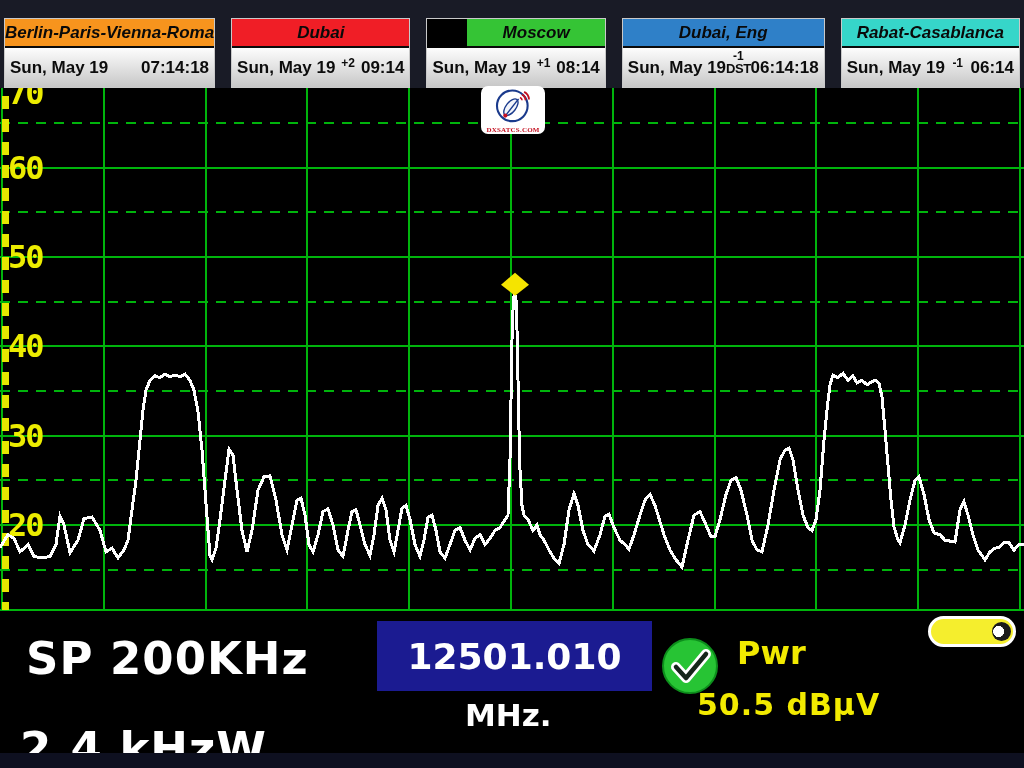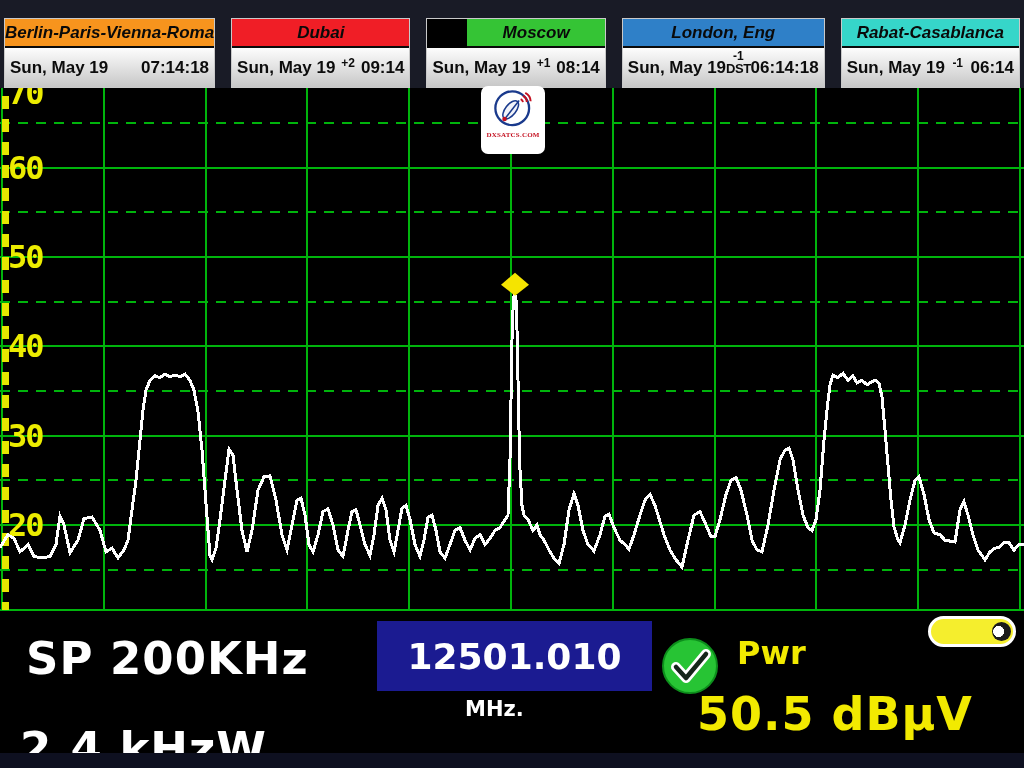--- a/index.html
+++ b/index.html
@@ -17,35 +17,35 @@
               border-bottom:2px solid #0a0a0a;white-space:nowrap;overflow:hidden;}
   .clock-time{flex:1;display:flex;align-items:center;justify-content:space-between;
               padding:0 5px;background:linear-gradient(#fdfdfd,#c7c7c7);
               font-weight:bold;font-size:17px;color:#0c0c0c;white-space:nowrap;}
   .offset{display:flex;flex-direction:column;align-items:center;line-height:1;transform:translateY(-5px);}
   .off-top{font-size:12px;font-weight:bold;}
   .off-label{font-size:13px;font-weight:bold;letter-spacing:-.5px;}
   
   #chart-wrap{position:absolute;left:0;top:88px;width:1024px;height:524px;background:#000;}
   
-  .logo{position:absolute;left:481px;top:86px;width:64px;height:68px;background:#fff;
+  .logo{position:absolute;left:481px;top:86px;width:64px;height:48px;background:#fff;
         border-radius:7px;z-index:6;display:flex;flex-direction:column;align-items:center;
         justify-content:flex-start;padding-top:1px;box-sizing:border-box;}
   .logo-text{font-size:7px;font-weight:bold;color:#c41020;letter-spacing:.2px;
              font-family:"Liberation Serif",serif;}
   
   .readout{position:absolute;color:#fff;font-family:"DejaVu Sans",sans-serif;font-weight:bold;}
   .sp{left:26px;top:632px;font-size:45px;letter-spacing:1px;}
   .bw{left:20px;top:682px;font-size:45px;letter-spacing:1px;margin-top:40px;}
   .freq-box{position:absolute;left:377px;top:621px;width:275px;height:70px;background:#1b1b91;
             display:flex;align-items:center;justify-content:center;}
   .freq-box span{color:#fff;font-family:"DejaVu Sans",sans-serif;font-weight:bold;font-size:36px;}
-  .mhz{left:465px;top:697px;font-size:21px;}
+  .mhz{left:465px;top:697px;font-size:31px;}
   .pwr{left:737px;top:634px;font-size:32px;color:#f2ea00;}
-  .pwr-val{left:697px;top:687px;font-size:46px;color:#f2ea00;letter-spacing:1px;}
+  .pwr-val{left:697px;top:687px;font-size:30px;color:#f2ea00;letter-spacing:1px;}
   .check{position:absolute;left:662px;top:638px;width:57px;height:57px;}
   .battery{position:absolute;left:928px;top:616px;width:88px;height:31px;background:#f5ee2d;
            border:3px solid #fff;border-radius:16px;box-sizing:border-box;}
   .batt-tip{position:absolute;right:2px;top:3px;width:19px;height:19px;border-radius:50%;
             background:radial-gradient(circle at 35% 50%, #fff 0 35%, #1a1a1a 36% 100%);}
 </style>
 </head>
 <body>
 
 <div id="screen">
@@ -75,21 +75,21 @@
         <div class="clock-head" style="background: rgb(53, 196, 53); margin-left: 40px;">Moscow</div>
         <div class="clock-time">
           <span>Sun, May 19</span>
           <span class="offset">
             <span class="off-top">+1</span>
           </span>
           <span>08:14</span>
         </div>
       </div>
       <div class="clock-panel">
-        <div class="clock-head" style="background: rgb(47, 128, 200);">London, Eng</div>
+        <div class="clock-head" style="background: rgb(47, 128, 200);">Dubai, Eng</div>
         <div class="clock-time">
           <span>Sun, May 19</span>
           <span class="offset">
             <span class="off-top">-1</span>
             <span class="off-label">DST</span>
           </span>
           <span>06:14:18</span>
         </div>
       </div>
       <div class="clock-panel">

